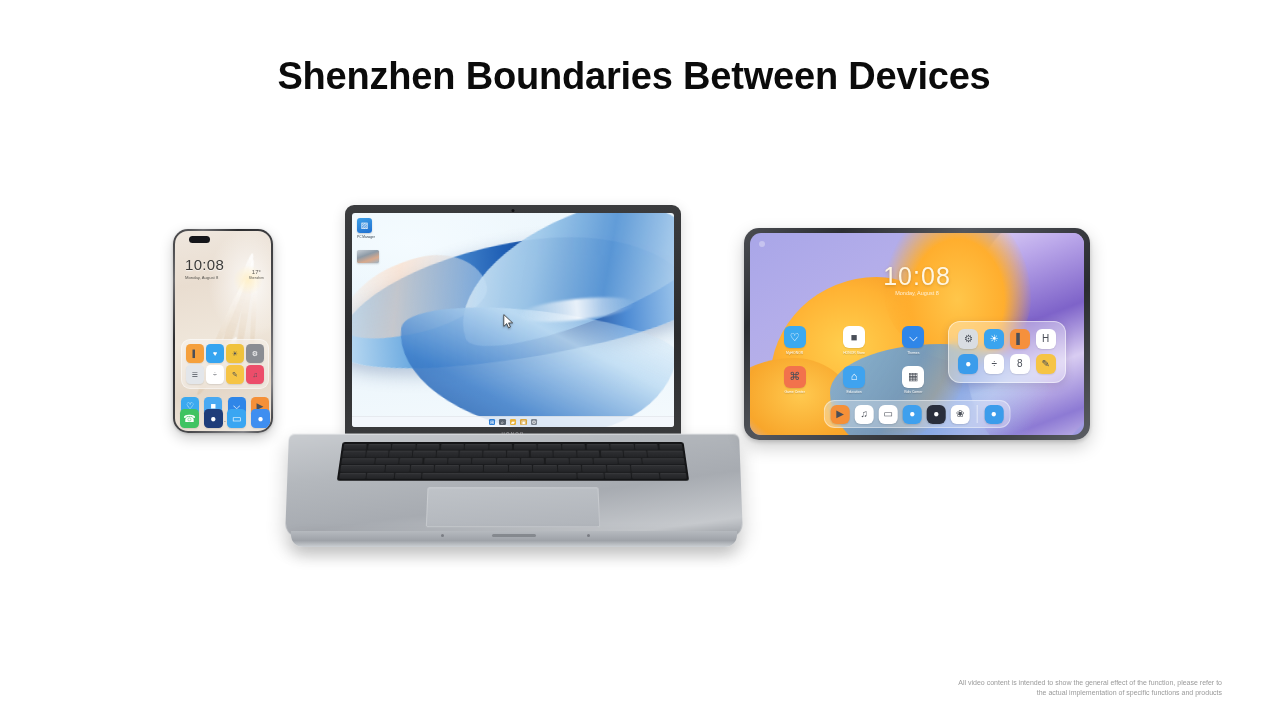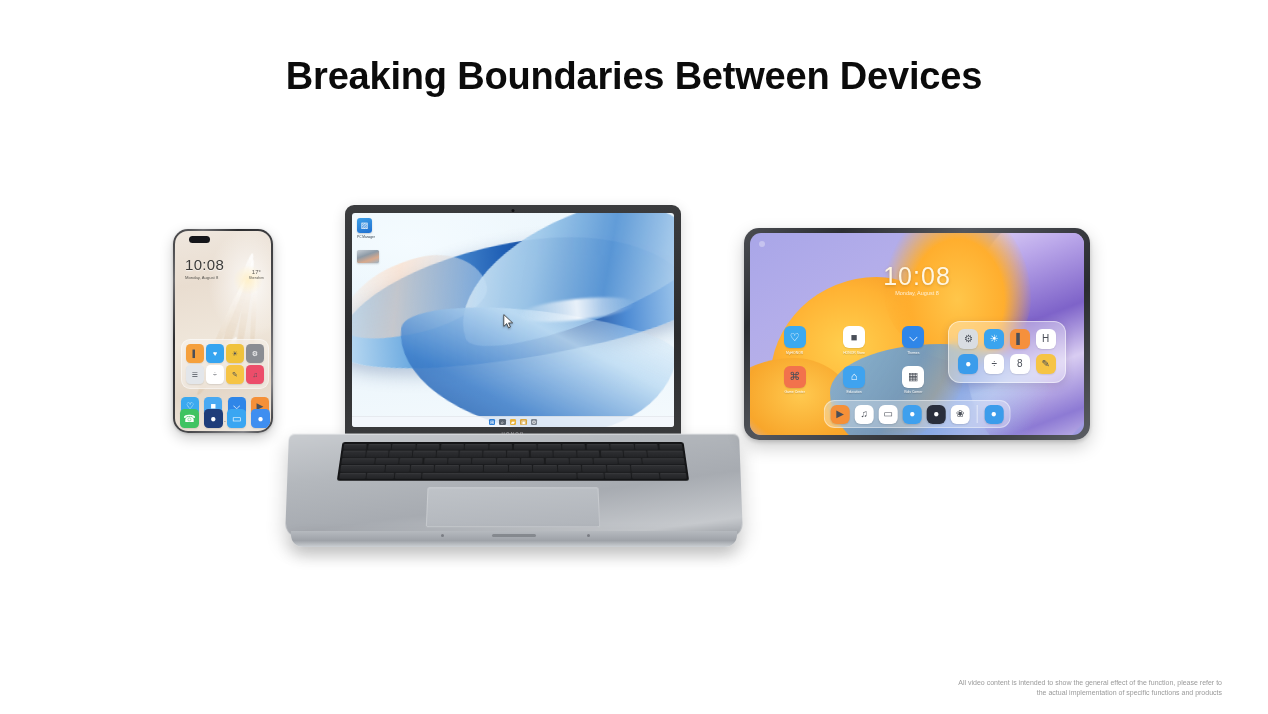--- a/index.html
+++ b/index.html
@@ -419,21 +419,21 @@
   .tab-dock .ic { width: 19px; height: 19px; font-size: 10px; border-radius: 6px; }
   .dock-sep {
     width: .6px; height: 18px; background: rgba(255,255,255,.55); margin: 0 2px;
   }
 </style>
 </head>
 <body>
 
 <div class="slide">
 
-  <div class="title">Breaking Boundaries Between Devices</div>
+  <div class="title">Shenzhen Boundaries Between Devices</div>
 
   <div class="stage">
 
     <div class="phone">
       <div class="phone-screen">
         <div class="ph-strand ph-s1"></div>
         <div class="ph-strand ph-s2"></div>
         <div class="ph-strand ph-s3"></div>
         <div class="ph-strand ph-s4"></div>
         <div class="ph-strand ph-s5"></div>

